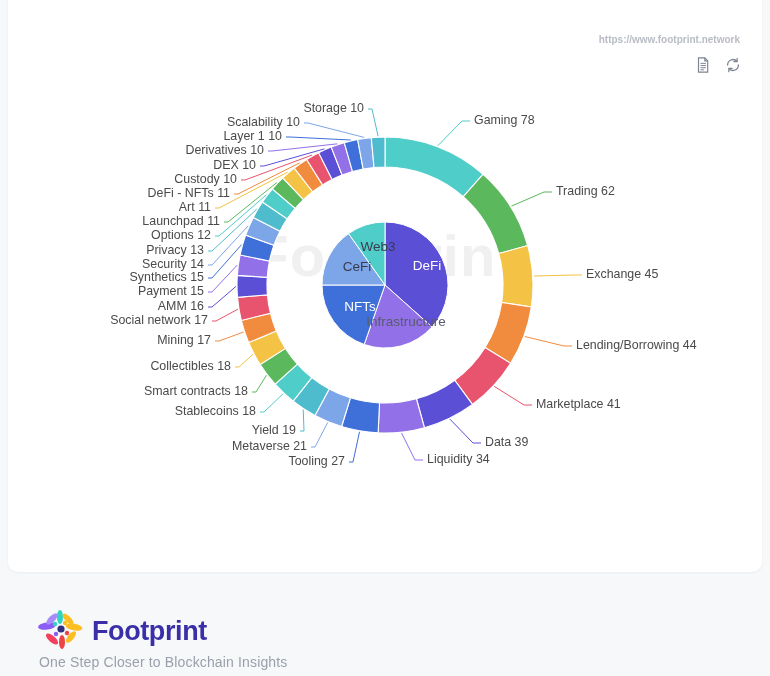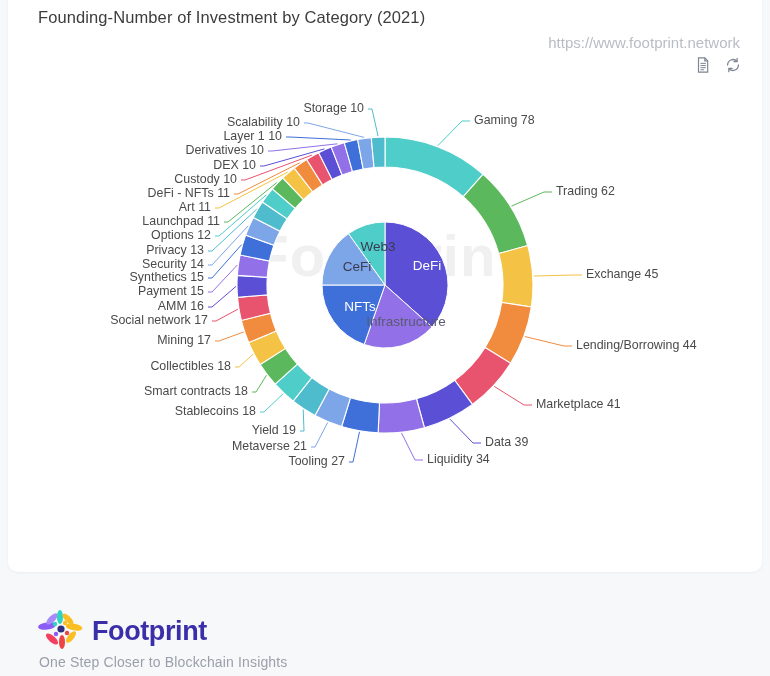--- a/index.html
+++ b/index.html
@@ -15,21 +15,21 @@
     border-radius:10px;
     box-shadow:0 1px 3px rgba(0,0,0,0.05);
   }
   #title{
     position:absolute;left:30px;top:18px;
     font-size:16.5px;color:#3d3d3d;font-weight:400;
     letter-spacing:.1px;white-space:nowrap;
   }
   #source{
     position:absolute;right:22px;top:44px;
-    font-size:15px;color:#b9bcc4;white-space:nowrap;
+    font-size:10px;color:#b9bcc4;white-space:nowrap;font-weight:bold;
   }
   #toolbar{
     position:absolute;right:20px;top:66px;
     display:flex;gap:12px;align-items:center;
   }
   .tb-ic{width:18px;height:18px;cursor:pointer;display:block;}
   #chart-area{position:absolute;left:0;top:0;width:754px;height:582px;}
   #watermark{
     position:absolute;left:0;top:232px;width:754px;
     text-align:center;font-size:58px;font-weight:bold;
@@ -50,21 +50,20 @@
   #tagline{
     position:absolute;left:39px;top:58px;
     font-size:14px;color:#9aa0ab;letter-spacing:.15px;
   }
 </style>
 </head>
 <body>
 
 <div id="card">
 
-  <div id="title">Founding-Number of Investment by Category  (2021)</div>
   <div id="source">https://www.footprint.network</div>
 
   <div id="toolbar">
     <svg class="tb-ic" viewBox="0 0 20 20">
       <path d="M5 2 h7 l3.2 3.2 V18 H5 Z" fill="none" stroke="#7e8592" stroke-width="1.3"></path>
       <path d="M12 2 v3.4 h3.3" fill="none" stroke="#7e8592" stroke-width="1.3"></path>
       <path d="M7.2 8.2 h6 M7.2 10.6 h6 M7.2 13 h6 M7.2 15.3 h4" stroke="#7e8592" stroke-width="1.1"></path>
     </svg>
     <svg class="tb-ic" viewBox="0 0 20 20">
       <path d="M16 10a6 6 0 0 1-10.3 4.2" fill="none" stroke="#7e8592" stroke-width="1.4" stroke-linecap="round"></path>

